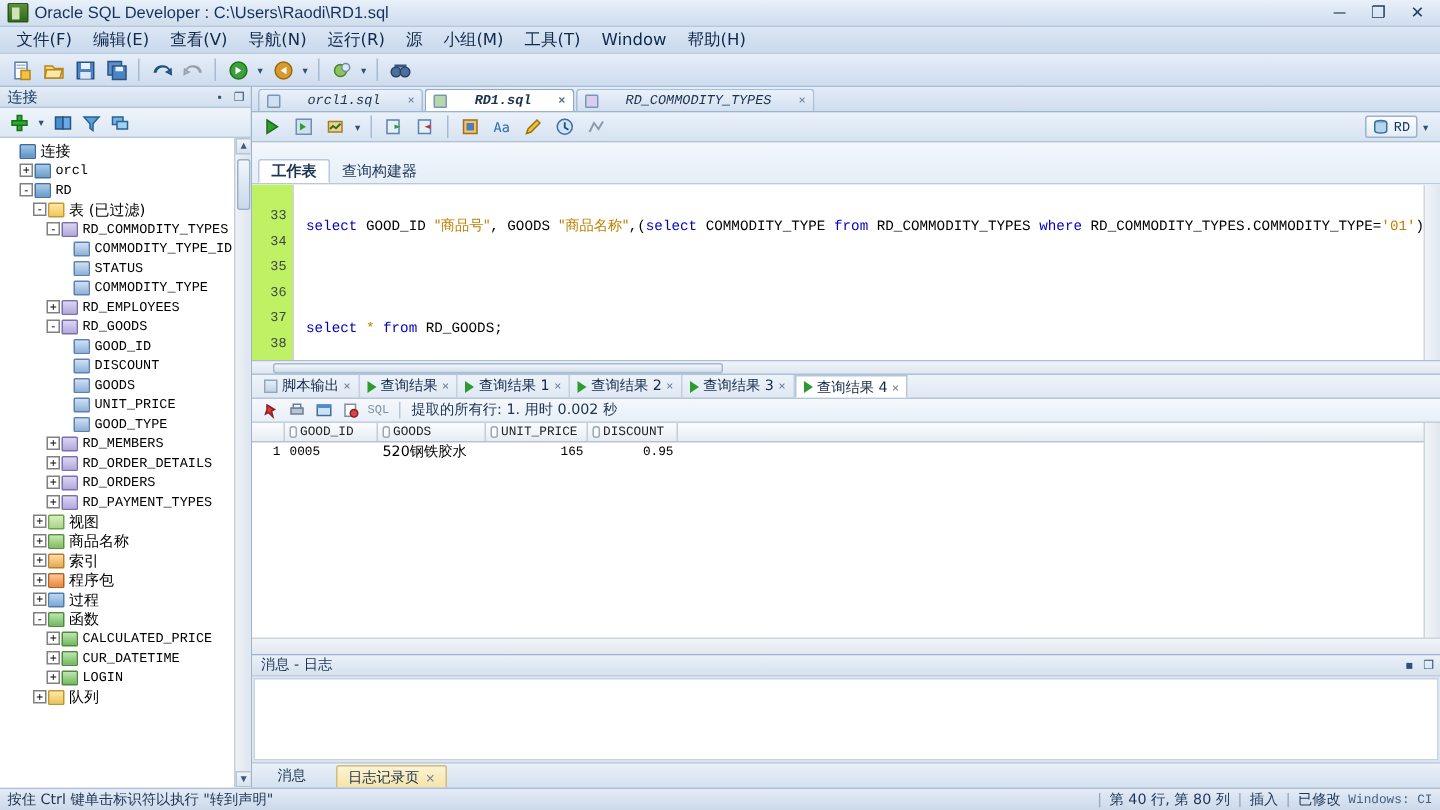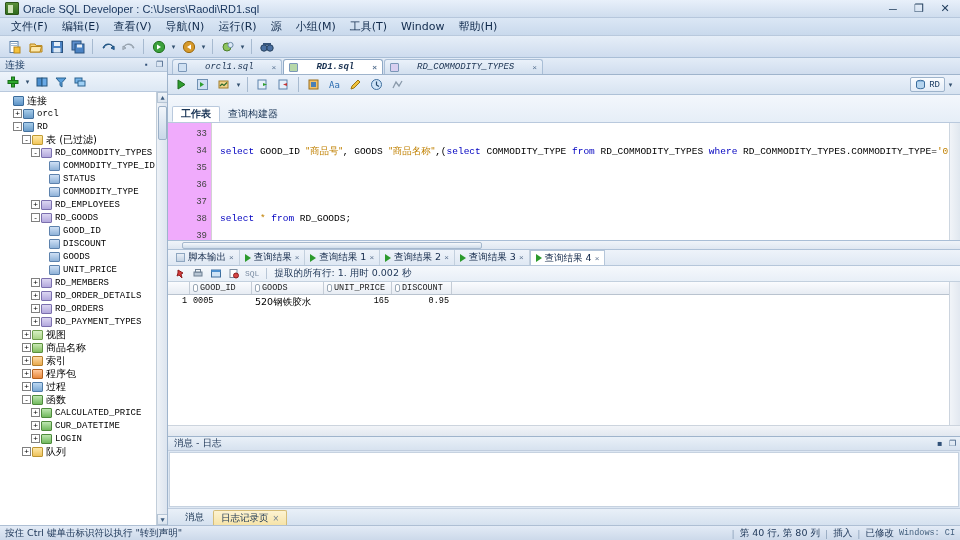--- a/index.html
+++ b/index.html
@@ -108,23 +108,23 @@
 
   .subtabs{ height:28px; display:flex;align-items:flex-end; flex:none; padding-left:4px;
     background:linear-gradient(#f3f7fc,#e6eef7); border-bottom:1px solid #b9c9dd;}
   .subtab{ height:16px; display:flex;align-items:center;padding:0 8px;
     font-family:"DejaVu Sans",sans-serif; font-size:10px; color:#1a3556;}
   .subtab.active{ background:#fff; border:1px solid #b9c9dd; border-bottom:1px solid #fff;
     border-radius:2px 2px 0 0; font-weight:bold;}
 
   .editor{ flex:none; height:118px; display:flex; background:#fff; position:relative;
     border-bottom:1px solid #a9bed6; overflow:hidden;}
-  .gutter{ width:44px; flex:none; background:#f0abfc; border-right:1px solid #d2d2d2;
+  .gutter{ width:28px; flex:none; background:#bef264; border-right:1px solid #d2d2d2;
     font-family:"Liberation Mono",monospace; font-size:9px; color:#444; text-align:right;
-    padding-top:3px;}
+    padding-top:13px;}
   .gutter div{ height:17px; line-height:17px; padding-right:4px;}
   .code{ flex:1; padding-top:2px; font-family:"Liberation Mono",monospace; font-size:9.5px;
     white-space:nowrap; overflow:hidden; position:relative;}
   .cline{ height:17px; line-height:17px; padding-left:8px; }
   .kw{ color:#0000c0; }
   .str{ color:#c08000; }
   .code-vscroll{ position:absolute;right:0;top:0;width:11px;height:100%;
     background:linear-gradient(90deg,#f1f4f8,#e0e7ef); border-left:1px solid #cdd6e0;}
   .editor-hscroll{ height:9px; background:linear-gradient(#f0f4f9,#dfe7f1);
     border-bottom:1px solid #aec1d7; flex:none; position:relative;}
@@ -170,21 +170,21 @@
     background:linear-gradient(#f1f4f8,#e2e8f0);border-top:1px solid #ccd4de;}
 
   
   .logpane{ flex:none; height:72px; display:flex; flex-direction:column;
     border-top:1px solid #9fb4cc; background:#dde7f3;}
   .log-head{ height:14px; display:flex;align-items:center;
     background:linear-gradient(#e9f0f8,#d7e2ef); border-bottom:1px solid #c0cdde;
     font-family:"DejaVu Sans",sans-serif;font-size:9.5px;color:#1b3354;padding-left:6px;}
   .log-head .lh-title{flex:1;}
   .log-body{ flex:1; background:#fff; border:1px solid #c6d2e0; margin:1px; }
-  .log-tabs{ height:17px; display:flex;align-items:flex-end;gap:2px;padding-left:10px;flex:none;
+  .log-tabs{ height:17px; display:flex;align-items:flex-end;gap:13px;padding-left:10px;flex:none;
     background:linear-gradient(#e9f0f8,#d5e1ef); border-top:1px solid #c0cdde;}
   .logtab{ height:15px; display:flex;align-items:center;gap:4px;padding:0 7px;
     font-family:"DejaVu Sans",sans-serif;font-size:9.5px;color:#15304f;}
   .logtab.active{ background:linear-gradient(#fdf3d2,#f6e3a8); border:1px solid #d6bd78;
     border-bottom:none;border-radius:2px 2px 0 0;}
   .logtab .x{font-size:8px;color:#6d7d91;}
 
   
   .statusbar{ height:15px; flex:none; display:flex;align-items:center;
     background:linear-gradient(#e3ebf6,#ccd9ea); border-top:1px solid #aebfd4;
@@ -393,20 +393,25 @@
             </div>
             <div class="trow" style="padding-left: 38px;">
               <span class="tspace"></span>
               <span class="tico ico-col"></span>
               <span class="tlabel">GOODS</span>
             </div>
             <div class="trow" style="padding-left: 38px;">
               <span class="tspace"></span>
               <span class="tico ico-col"></span>
               <span class="tlabel">UNIT_PRICE</span>
+            </div>
+            <div class="trow" style="padding-left: 38px;">
+              <span class="tspace"></span>
+              <span class="tico ico-col"></span>
+              <span class="tlabel">GOOD_TYPE</span>
             </div>
             <div class="trow" style="padding-left: 29px;">
               <span class="texp">+</span>
               <span class="tico ico-table"></span>
               <span class="tlabel">RD_MEMBERS</span>
             </div>
             <div class="trow" style="padding-left: 29px;">
               <span class="texp">+</span>
               <span class="tico ico-table"></span>
               <span class="tlabel">RD_ORDER_DETAILS</span>

